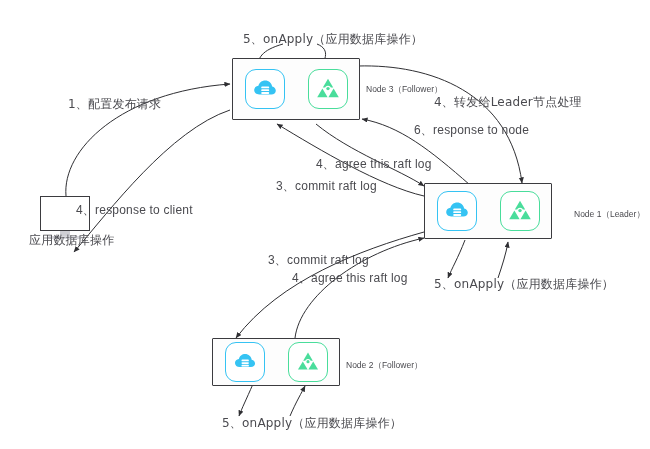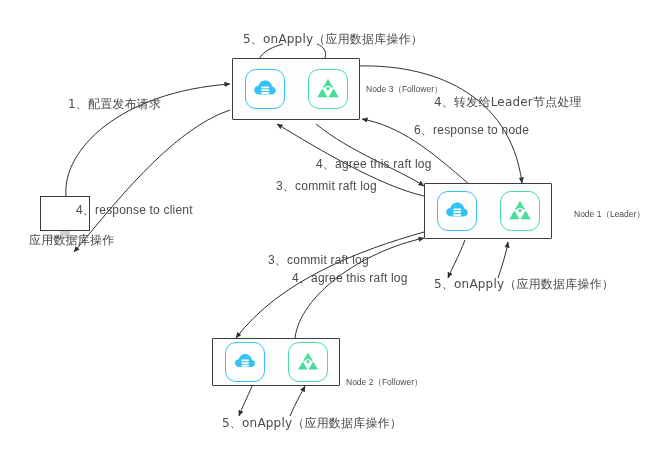--- a/index.html
+++ b/index.html
@@ -168,21 +168,21 @@
     <span class="icon-tile green">
       <svg width="26" height="26" viewBox="0 0 28 28">
         <path d="M14,3.8 L19.2,12.6 L8.8,12.6 z" fill="#49dd9b"></path>
         <path d="M8.4,13.4 L13.6,22.2 L3.2,22.2 z" fill="#49dd9b"></path>
         <path d="M19.6,13.4 L24.8,22.2 L14.4,22.2 z" fill="#49dd9b"></path>
         <circle cx="14" cy="13.6" r="2.9" fill="#ffffff"></circle>
         <circle cx="14" cy="13.6" r="1.7" fill="#49dd9b"></circle>
       </svg>
     </span>
   </div>
-  <div class="nodelbl" style="left:346px;top:360px;margin-top:17px;">Node 2（Follower）</div>
+  <div class="nodelbl" style="left:346px;top:360px;">Node 2（Follower）</div>
 
   <div class="monitor" style="left:40px;top:196px;">
     <div class="mon-screen"></div>
     <div class="mon-neck"></div>
     <div class="mon-base"></div>
   </div>
   <div class="lbl cn" style="left:29px;top:234px;">应用数据库操作</div>
 
   <div class="lbl cn" style="left:68px;top:98px;">1、配置发布请求</div>
 

